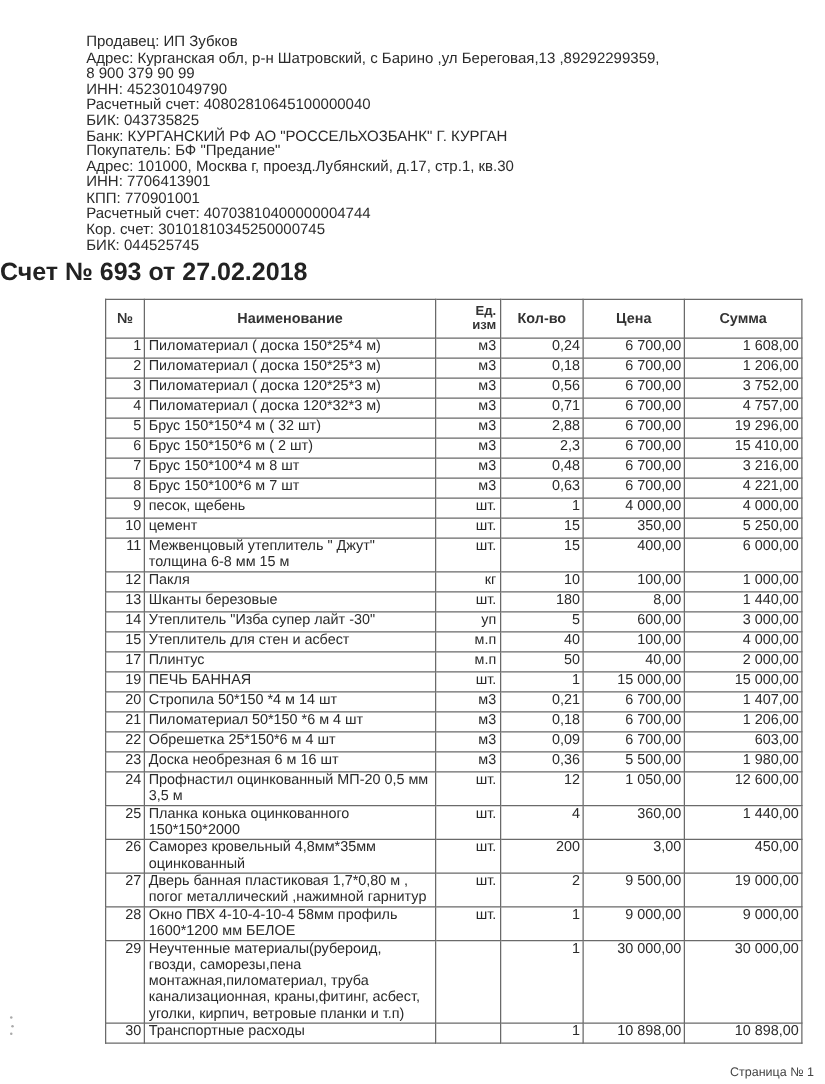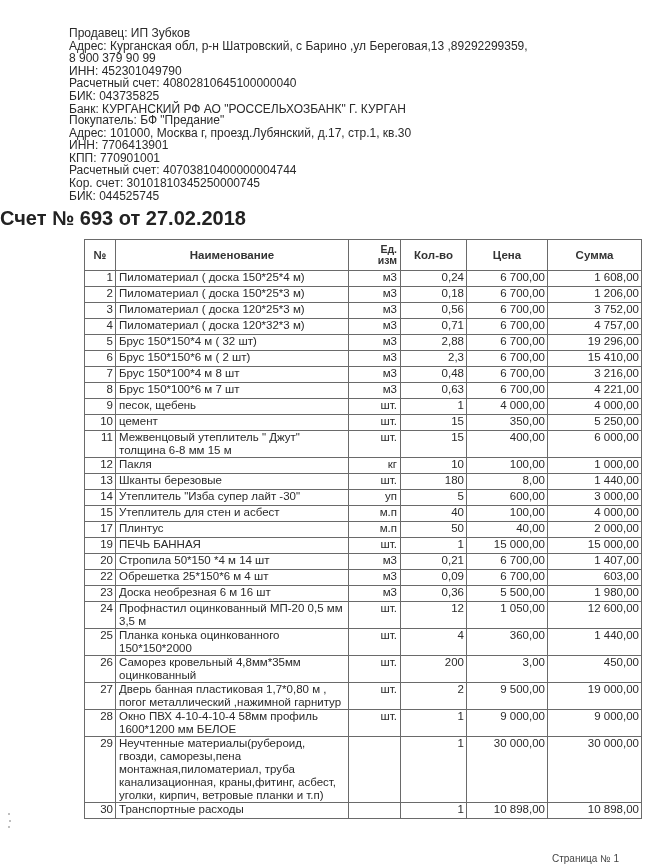--- a/index.html
+++ b/index.html
@@ -13,21 +13,21 @@
            font-size:20px; font-weight:bold; color:#222; }
   table { position:absolute; left:84px; top:239px; border-collapse:collapse;
           font-size:11.5px; table-layout:fixed; width:557px; }
   td, th { border:1px solid #6a6a6a; padding:0 3px; vertical-align:top; line-height:13px; }
   th { font-weight:bold; height:30px; vertical-align:middle; text-align:center; color:#333; }
   th.unit { font-size:10.5px; line-height:11px;text-align:right; }
   td { height:15px; }
   td.num { text-align:right; padding-right:2px; }
   td.name { text-align:left;margin-top:25px; }
   td.unitc { text-align:right; }
-  #page-no { position:absolute; top:853px; left:552px; font-size:10px; color:#444; }
+  #page-no { position:absolute; top:853px; left:584px; font-size:10px; color:#444; }
   .speck { position:absolute; width:2px; height:2px; background:#aaa; border-radius:50%; }
 </style>
 </head>
 <body>
 
 <div id="seller" class="block">
     <div>Продавец: ИП Зубков</div>
     <div>Адрес: Курганская обл, р-н Шатровский, с Барино ,ул Береговая,13 ,89292299359,</div>
     <div>8 900 379 90 99</div>
     <div>ИНН: 452301049790</div>
@@ -205,20 +205,28 @@
       </tr>
       <tr>
         <td class="num">20</td>
         <td class="name">Стропила 50*150 *4 м 14 шт</td>
         <td class="unitc">м3</td>
         <td class="num">0,21</td>
         <td class="num">6 700,00</td>
         <td class="num">1 407,00</td>
       </tr>
       <tr>
+        <td class="num">21</td>
+        <td class="name">Пиломатериал  50*150 *6 м 4 шт</td>
+        <td class="unitc">м3</td>
+        <td class="num">0,18</td>
+        <td class="num">6 700,00</td>
+        <td class="num">1 206,00</td>
+      </tr>
+      <tr>
         <td class="num">22</td>
         <td class="name">Обрешетка 25*150*6 м 4 шт</td>
         <td class="unitc">м3</td>
         <td class="num">0,09</td>
         <td class="num">6 700,00</td>
         <td class="num">603,00</td>
       </tr>
       <tr>
         <td class="num">23</td>
         <td class="name">Доска необрезная 6 м 16 шт</td>

